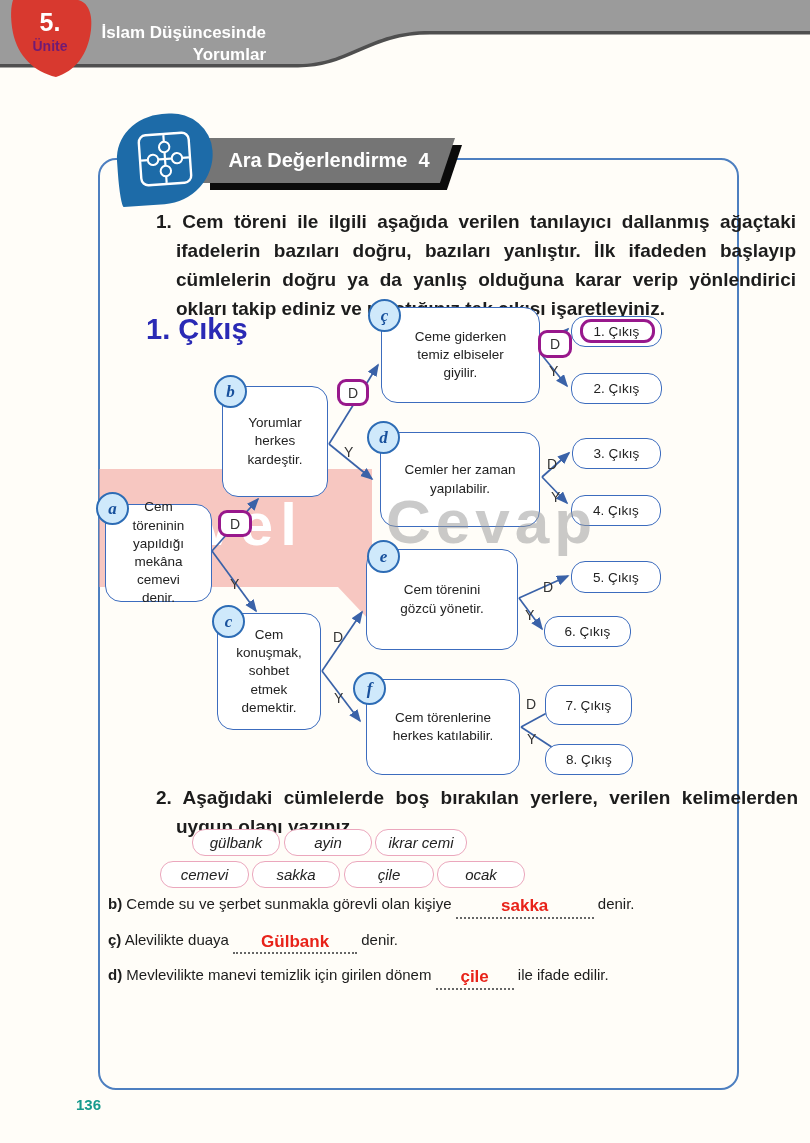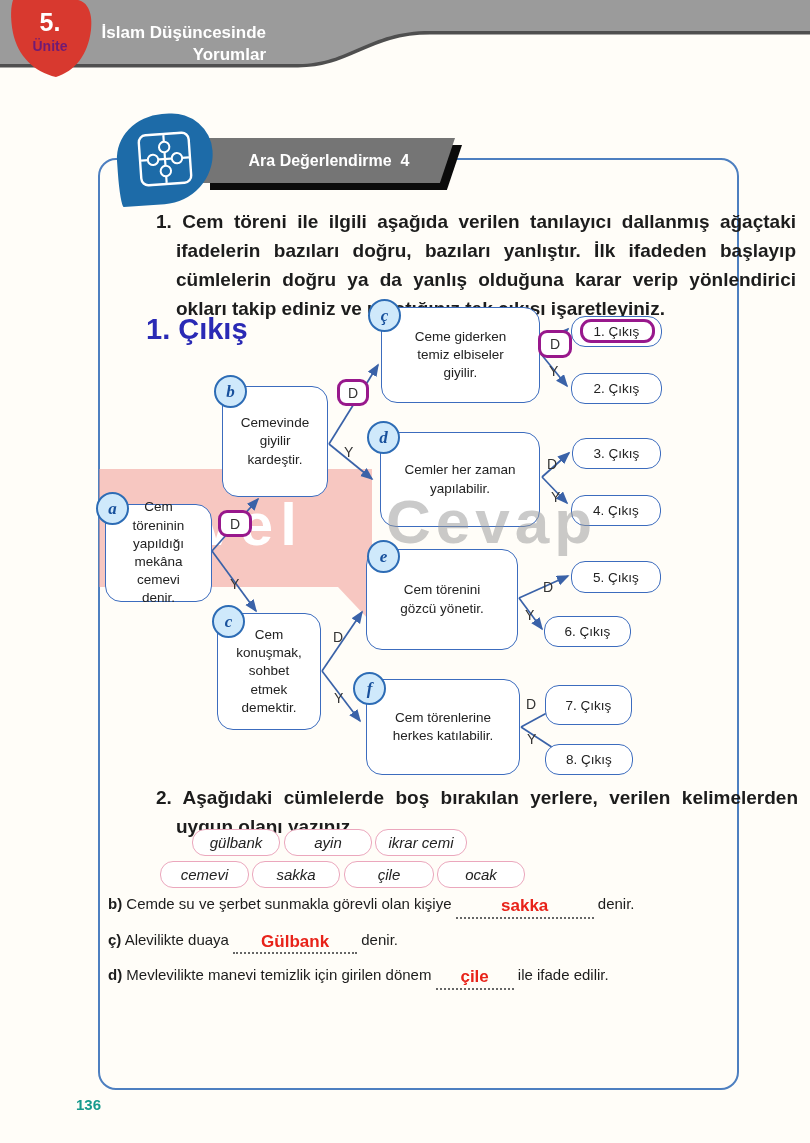--- a/index.html
+++ b/index.html
@@ -13,21 +13,21 @@
   #hdr-title{position:absolute;left:100px;top:22px;width:166px;text-align:right;color:#fff;
              font-weight:bold;font-size:17px;line-height:1.3;z-index:2;}
   
   #card{position:absolute;left:98px;top:158px;width:637px;height:928px;border:2px solid #4d7fc0;
         border-radius:18px;z-index:2;background:transparent;}
   
   #banner-shadow{position:absolute;left:210px;top:145px;width:252px;height:45px;background:#0b0b0b;
         clip-path:polygon(0 0,100% 0,94% 100%,0 100%);z-index:5;}
   #banner{position:absolute;left:203px;top:138px;width:252px;height:45px;background:#757575;
         clip-path:polygon(0 0,100% 0,94% 100%,0 100%);z-index:6;display:flex;align-items:center;justify-content:center;}
-  #banner .t{color:#fff;font-weight:bold;font-size:16px;white-space:pre;}
+  #banner .t{color:#fff;font-weight:bold;font-size:20px;white-space:pre;}
   #blob{position:absolute;left:117px;top:114px;width:96px;height:90px;background:#1d6ba8;
         border-radius:54% 46% 58% 4% / 52% 48% 60% 42%;transform:rotate(-4deg);z-index:7;
         display:flex;align-items:center;justify-content:center;}
   
   .qtext{font-weight:bold;font-size:19px;line-height:1.52;text-align:justify;
          padding-left:20px;text-indent:-20px;margin-left:48px;}
   #q1{position:absolute;left:108px;top:208px;width:620px;z-index:10;}
   #q2{position:absolute;left:108px;top:784px;width:622px;z-index:10;}
   
   .nbox{position:absolute;background:#fff;border:1.7px solid #3c6cbe;border-radius:16px;z-index:10;
@@ -133,21 +133,21 @@
       <line x1="542" y1="477" x2="569" y2="453" marker-end="url(#ah)"></line>
       <line x1="542" y1="477" x2="567" y2="503" marker-end="url(#ah)"></line>
       <line x1="519" y1="598" x2="568" y2="576" marker-end="url(#ah)"></line>
       <line x1="519" y1="598" x2="542" y2="629" marker-end="url(#ah)"></line>
       <line x1="521" y1="727" x2="567" y2="702" marker-end="url(#ah)"></line>
       <line x1="521" y1="727" x2="567" y2="757" marker-end="url(#ah)"></line>
     </g>
   </svg>
 
   <div class="nbox" style="left:105px;top:504px;width:107px;height:98px;">Cem töreninin yapıldığı mekâna cemevi denir.</div>
-  <div class="nbox" style="left:222px;top:386px;width:106px;height:111px;">Cemevinde giyilir kardeştir.</div>
+  <div class="nbox" style="left:222px;top:386px;width:106px;height:111px;">Yorumlar herkes kardeştir.</div>
   <div class="nbox" style="left:217px;top:613px;width:104px;height:117px;">Cem konuşmak, sohbet etmek demektir.</div>
   <div class="nbox" style="left:381px;top:307px;width:159px;height:96px;">Ceme giderken temiz elbiseler giyilir.</div>
   <div class="nbox" style="left:380px;top:432px;width:160px;height:95px;">Cemler her zaman yapılabilir.</div>
   <div class="nbox" style="left:366px;top:549px;width:152px;height:101px;">Cem törenini gözcü yönetir.</div>
   <div class="nbox" style="left:366px;top:679px;width:154px;height:96px;">Cem törenlerine herkes katılabilir.</div>
 
   <div class="ncirc" style="left:96px;top:492px;">a</div>
   <div class="ncirc" style="left:214px;top:375px;">b</div>
   <div class="ncirc" style="left:212px;top:605px;">c</div>
   <div class="ncirc" style="left:368px;top:299px;">ç</div>

